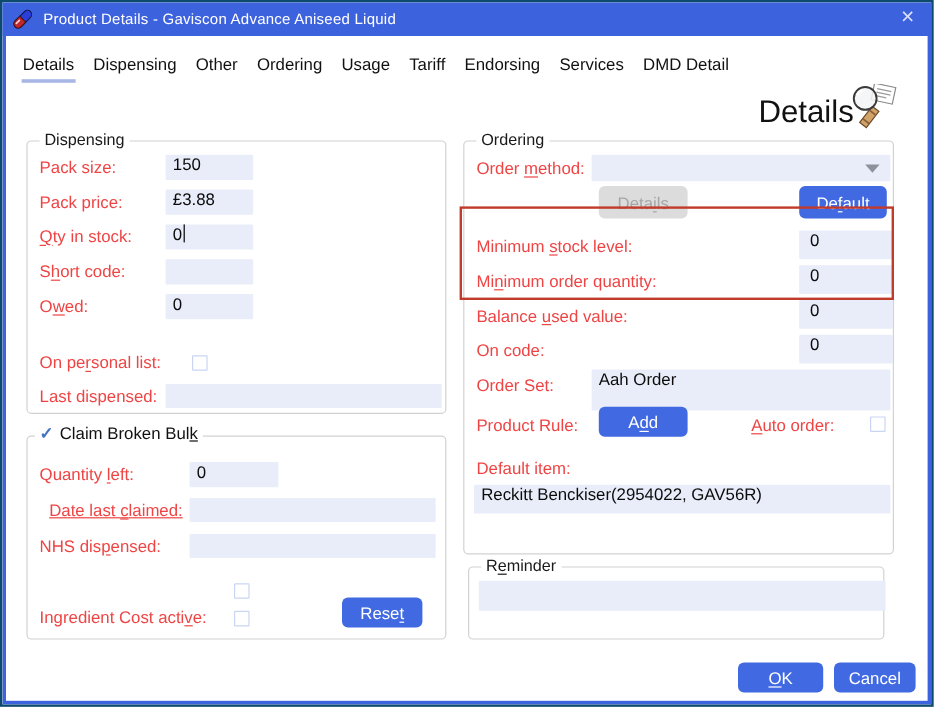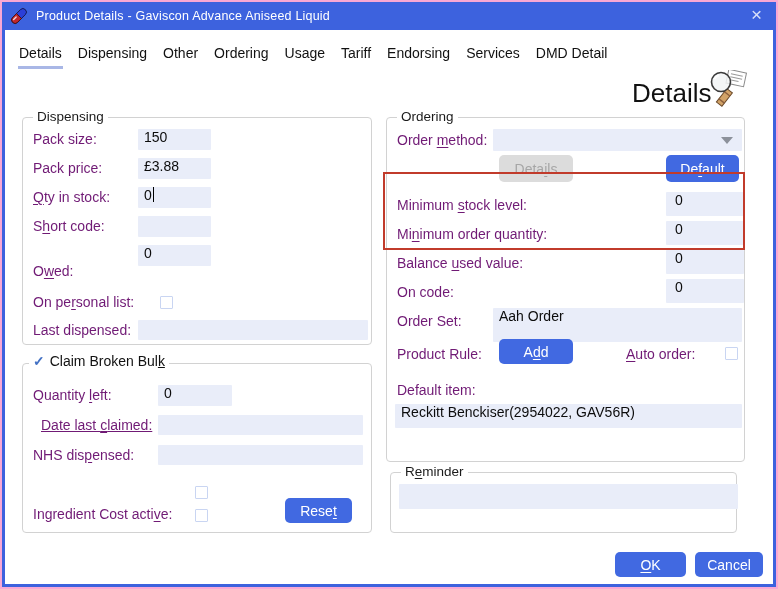--- a/index.html
+++ b/index.html
@@ -7,39 +7,39 @@
     --titlebar:#3D62DE;
     --field-bg:#E9EDF9;
     --highlight-red:#C13B2B;
     --group-border:#D2D2D2;
     --cb-border:#C9D5F2;
   }
   *{margin:0;padding:0;box-sizing:border-box;}
   body{background:#888;font-family:"Liberation Sans",sans-serif;color:#111;}
   .win{
     position:relative;width:778px;height:589px;background:#fff;
-    border:2px solid #f9a8d4;overflow:hidden;
+    border:2px solid #0c4a6e;overflow:hidden;
   }
   .accent-frame{position:absolute;inset:0;border:3px solid var(--titlebar);pointer-events:none;z-index:40;}
   
   .titlebar{position:absolute;top:0;left:0;right:0;height:28px;background:var(--titlebar);display:flex;align-items:center;z-index:41;}
   .titlebar .app-icon{margin-left:7px;width:20px;height:20px;flex:0 0 auto;}
   .titlebar .title{color:#fff;font-size:12.5px;margin-left:7px;letter-spacing:.2px;}
   .close-x{position:absolute;right:14px;top:3px;color:#D9E0F8;font-size:19px;line-height:20px;cursor:default;}
   
   .tabs{position:absolute;top:41px;left:16px;display:flex;gap:14px;z-index:2;}
   .tab{font-size:14px;padding:2px 1px 5px 1px;border-bottom:3px solid transparent;white-space:nowrap;}
   .tab.sel{border-bottom-color:#A9B7E6;}
   
   .heading{position:absolute;top:76px;left:630px;font-size:26px;color:#111;z-index:2;}
   .heading-icon{position:absolute;top:68px;left:704px;z-index:2;}
   
   .group{position:absolute;border:1px solid var(--group-border);border-radius:4px;background:transparent;}
   .legend{position:absolute;top:-9px;left:10px;background:#fff;padding:0 4px;font-size:13.5px;color:#1a1a1a;white-space:nowrap;}
-  .lbl{position:absolute;font-size:14px;white-space:nowrap;color:#701a75;}
+  .lbl{position:absolute;font-size:14px;white-space:nowrap;color:#ef4444;}
   .field{position:absolute;background:var(--field-bg);font-size:14px;color:#0c0c0c;padding-left:6px;display:flex;align-items:flex-start;border-radius:1px;}
   .caret{display:inline-block;width:1px;height:15px;background:#000;margin-left:1px;}
   .cb{position:absolute;width:13px;height:13px;border:1px solid var(--cb-border);background:#fff;border-radius:1px;}
   .check{color:#4472C4;font-weight:bold;font-size:14px;margin-right:5px;}
   .btn{position:absolute;background:var(--accent);color:#fff;font-size:14px;border:none;border-radius:5px;display:flex;align-items:center;justify-content:center;cursor:default;}
   .btn u, .lbl u, .legend u, .tab u{text-underline-offset:2px;}
   .btn-disabled{background:#DCDCDC;color:#A6A6A6;}
   .dropdown-arrow{position:absolute;right:9px;top:8px;width:0;height:0;border-left:6px solid transparent;border-right:6px solid transparent;border-top:7px solid #8C919B;}
   .red-rect{position:absolute;left:381px;top:170px;width:362px;height:78px;border:2px solid var(--highlight-red);z-index:1;}
   .hdr-check-wrap{position:absolute;top:-11px;left:6px;background:#fff;padding:0 4px;font-size:14px;display:flex;align-items:center;white-space:nowrap;}
@@ -103,21 +103,21 @@
       </div>
     <span class="lbl" style="left:10px;top:71px;"><u>Q</u>ty in stock:</span>
     <div class="field" style="left:115px;top:69px;width:73px;height:21px;">
         <span>0</span>
         <span class="caret"></span>
       </div>
     <span class="lbl" style="left:10px;top:100px;">S<u>h</u>ort code:</span>
     <div class="field" style="left:115px;top:98px;width:73px;height:21px;">
         <span></span>
       </div>
-    <span class="lbl" style="left:10px;top:129px;margin-top:16px;">O<u>w</u>ed:</span>
+    <span class="lbl" style="left:10px;top:129px;">O<u>w</u>ed:</span>
     <div class="field" style="left:115px;top:127px;width:73px;height:21px;">
         <span>0</span>
       </div>
     <span class="lbl" style="left:10px;top:176px;">On pe<u>r</u>sonal list:</span>
     <span class="cb" style="left:137px;top:178px;"></span>
     <span class="lbl" style="left:10px;top:204px;">Last dispensed:</span>
     <div class="field" style="left:115px;top:202px;width:230px;height:20px;">
         <span></span>
       </div>
   </div>

